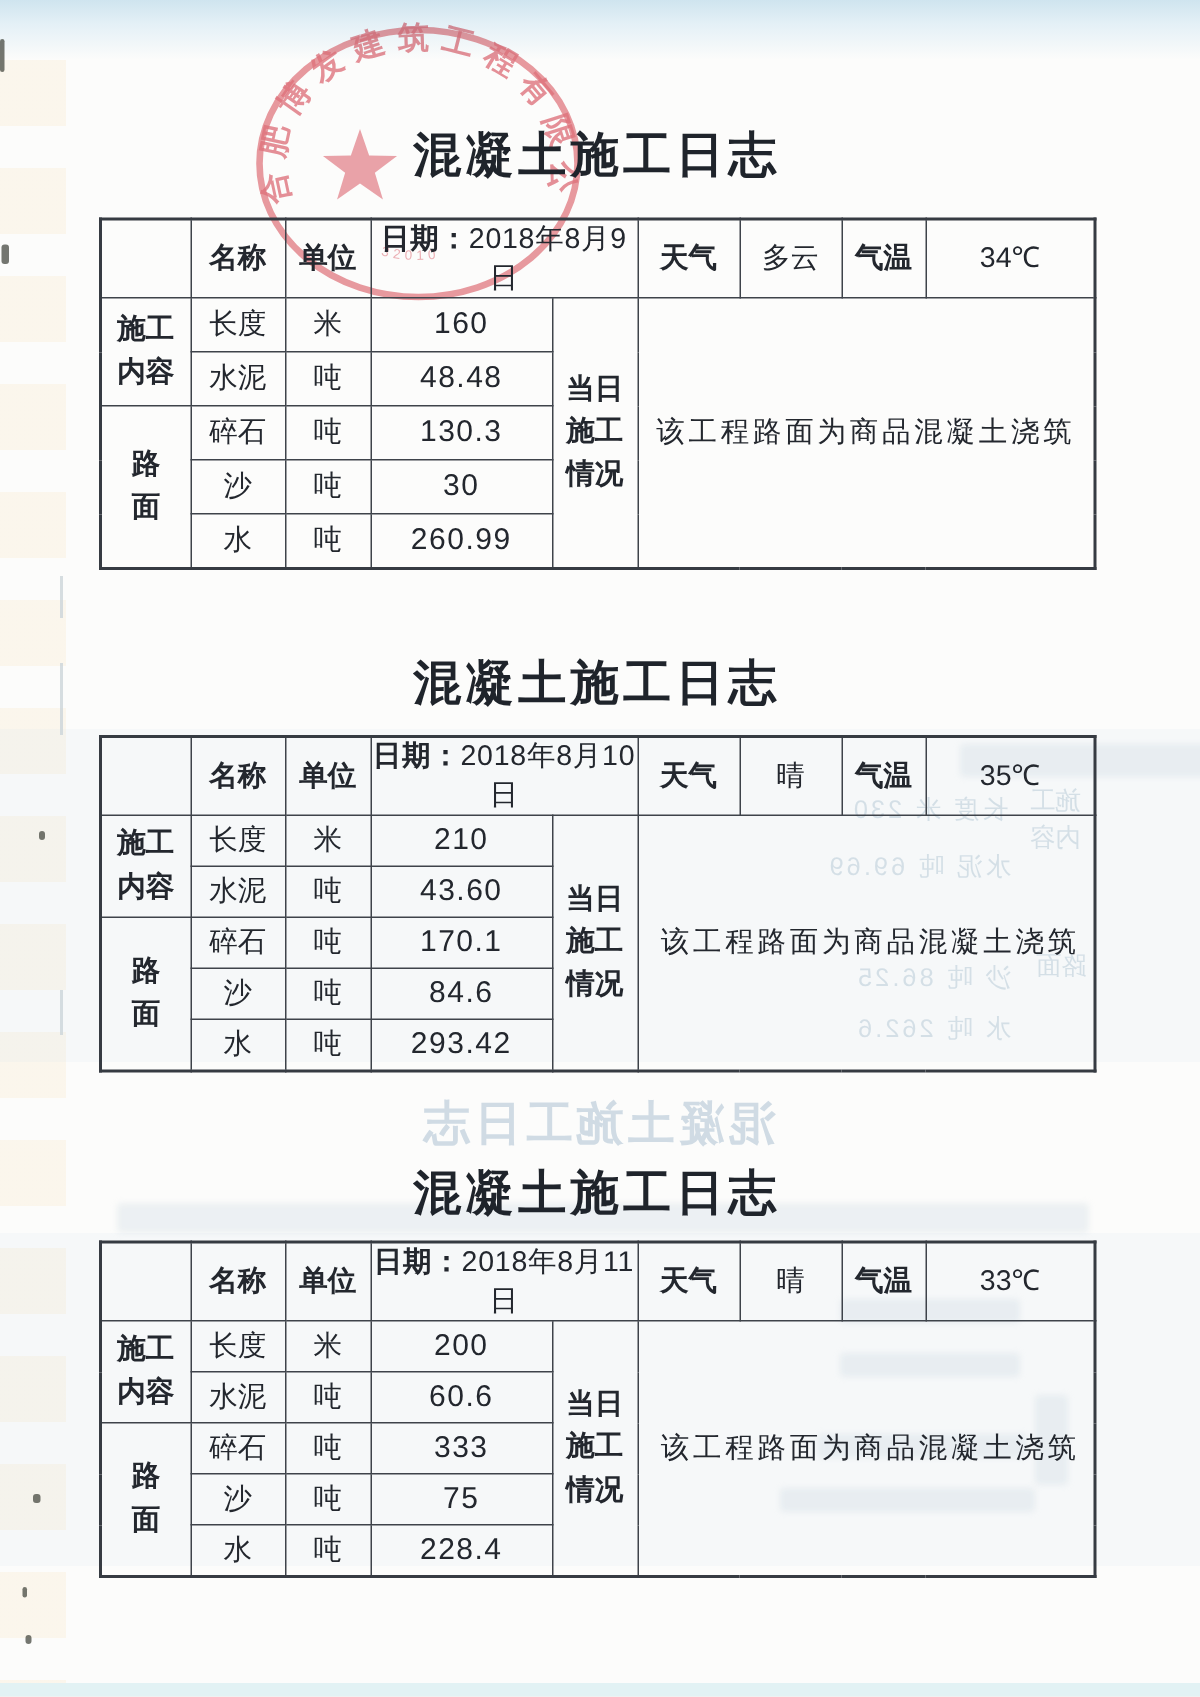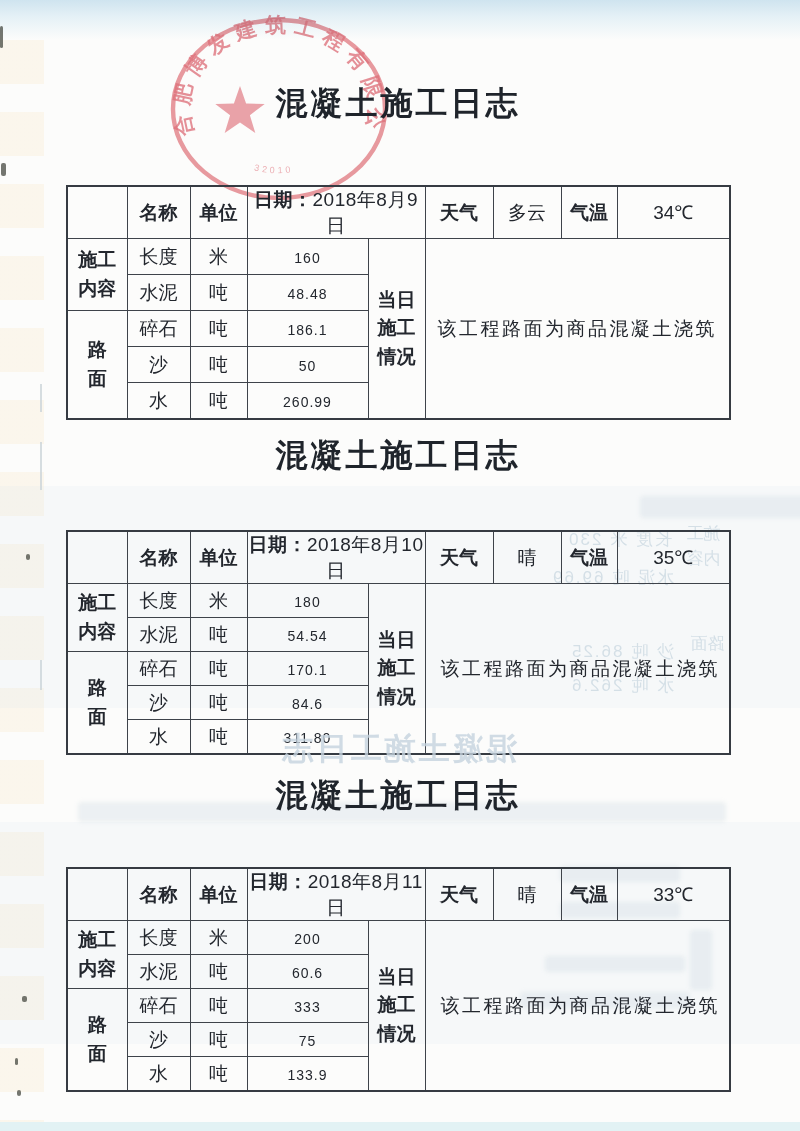--- a/index.html
+++ b/index.html
@@ -25,28 +25,28 @@
     filter:blur(.4px);white-space:nowrap;pointer-events:none;}
   .ghost-title{left:66px;width:664px;text-align:center;font-size:31px;font-weight:bold;
     letter-spacing:3px;color:#c6d4df;opacity:.8;}
   .ghost-row{font-size:17px;letter-spacing:2px;}
   .ghost-side{font-size:17px;width:2.5em;white-space:normal;word-break:break-all;
     line-height:1.45;text-align:center;}
   .blob{position:absolute;background:rgba(182,202,216,.22);filter:blur(2px);
     border-radius:3px;pointer-events:none;}
   
   table.logtable{position:absolute;left:66px;border-collapse:collapse;table-layout:fixed;
-    width:664px;border:2.2px solid #363b42;background:transparent;margin-top:40px;}
+    width:664px;border:2.2px solid #363b42;background:transparent;}
   table.logtable td{border:1.7px solid #3e434a;text-align:center;vertical-align:middle;
     padding:0;font-size:19px;line-height:1.35;}
   table.logtable tr:first-child{height:38px;}
   table.rows36 tr:not(:first-child){height:36px;}
   table.rows34 tr:not(:first-child){height:34px;}
   td.datecell{text-align:left;padding-left:11px;font-size:17.5px;letter-spacing:.5px;}
-  td .num{font-size:14px;letter-spacing:1px;}
+  td .num{font-size:20px;letter-spacing:1px;}
   td.remark{font-size:18px;letter-spacing:2.5px;}
   td.remark.left{text-align:left;padding-left:15px;}
   .stack{display:inline-block;word-break:break-all;line-height:1.5;font-weight:600;}
   .w2{width:2.35em;}
   .w1{width:1.15em;}
   .hdr{font-weight:600;}
   
   .stamp{position:absolute;left:166px;top:12px;mix-blend-mode:multiply;opacity:.88;}
 </style>
 </head>
@@ -119,26 +119,26 @@
     </tr>
     <tr>
       <td>水泥</td>
       <td>吨</td>
       <td><span class="num">48.48</span></td>
     </tr>
     <tr>
       <td rowspan="3"><span class="stack w1">路面</span></td>
       <td>碎石</td>
       <td>吨</td>
-      <td><span class="num">186.1</span></td>
+      <td><span class="num">130.3</span></td>
     </tr>
     <tr>
       <td>沙</td>
       <td>吨</td>
-      <td><span class="num">50</span></td>
+      <td><span class="num">30</span></td>
     </tr>
     <tr>
       <td>水</td>
       <td>吨</td>
       <td><span class="num">260.99</span></td>
     </tr>
   </tbody>
     </table>
 
   <div class="title-wrap" style="top:434px;">
@@ -173,44 +173,44 @@
       <td class="datecell" colspan="2"><span class="hdr">日期：</span><span>2018年8月10日</span></td>
       <td class="hdr">天气</td>
       <td>晴</td>
       <td class="hdr">气温</td>
       <td>35℃</td>
     </tr>
     <tr>
       <td rowspan="2"><span class="stack w2">施工内容</span></td>
       <td>长度</td>
       <td>米</td>
-      <td><span class="num">180</span></td>
+      <td><span class="num">210</span></td>
       <td rowspan="5"><span class="stack w2">当日施工情况</span></td>
       <td rowspan="5" colspan="4" class="remark left">该工程路面为商品混凝土浇筑</td>
     </tr>
     <tr>
       <td>水泥</td>
       <td>吨</td>
-      <td><span class="num">54.54</span></td>
+      <td><span class="num">43.60</span></td>
     </tr>
     <tr>
       <td rowspan="3"><span class="stack w1">路面</span></td>
       <td>碎石</td>
       <td>吨</td>
       <td><span class="num">170.1</span></td>
     </tr>
     <tr>
       <td>沙</td>
       <td>吨</td>
       <td><span class="num">84.6</span></td>
     </tr>
     <tr>
       <td>水</td>
       <td>吨</td>
-      <td><span class="num">311.80</span></td>
+      <td><span class="num">293.42</span></td>
     </tr>
   </tbody>
     </table>
 
   <div class="ghost ghost-title" style="top:728px;">混凝土施工日志</div>
   <div class="blob" style="left:78px;top:802px;width:648px;height:20px;"></div>
   <div class="blob" style="left:560px;top:866px;width:120px;height:16px;"></div>
   <div class="blob" style="left:560px;top:902px;width:120px;height:16px;"></div>
   <div class="blob" style="left:545px;top:956px;width:140px;height:16px;"></div>
   <div class="blob" style="left:520px;top:992px;width:170px;height:16px;"></div>
@@ -263,18 +263,18 @@
       <td><span class="num">333</span></td>
     </tr>
     <tr>
       <td>沙</td>
       <td>吨</td>
       <td><span class="num">75</span></td>
     </tr>
     <tr>
       <td>水</td>
       <td>吨</td>
-      <td><span class="num">133.9</span></td>
+      <td><span class="num">228.4</span></td>
     </tr>
   </tbody>
     </table>
 
 </div>
 
 </body></html>

